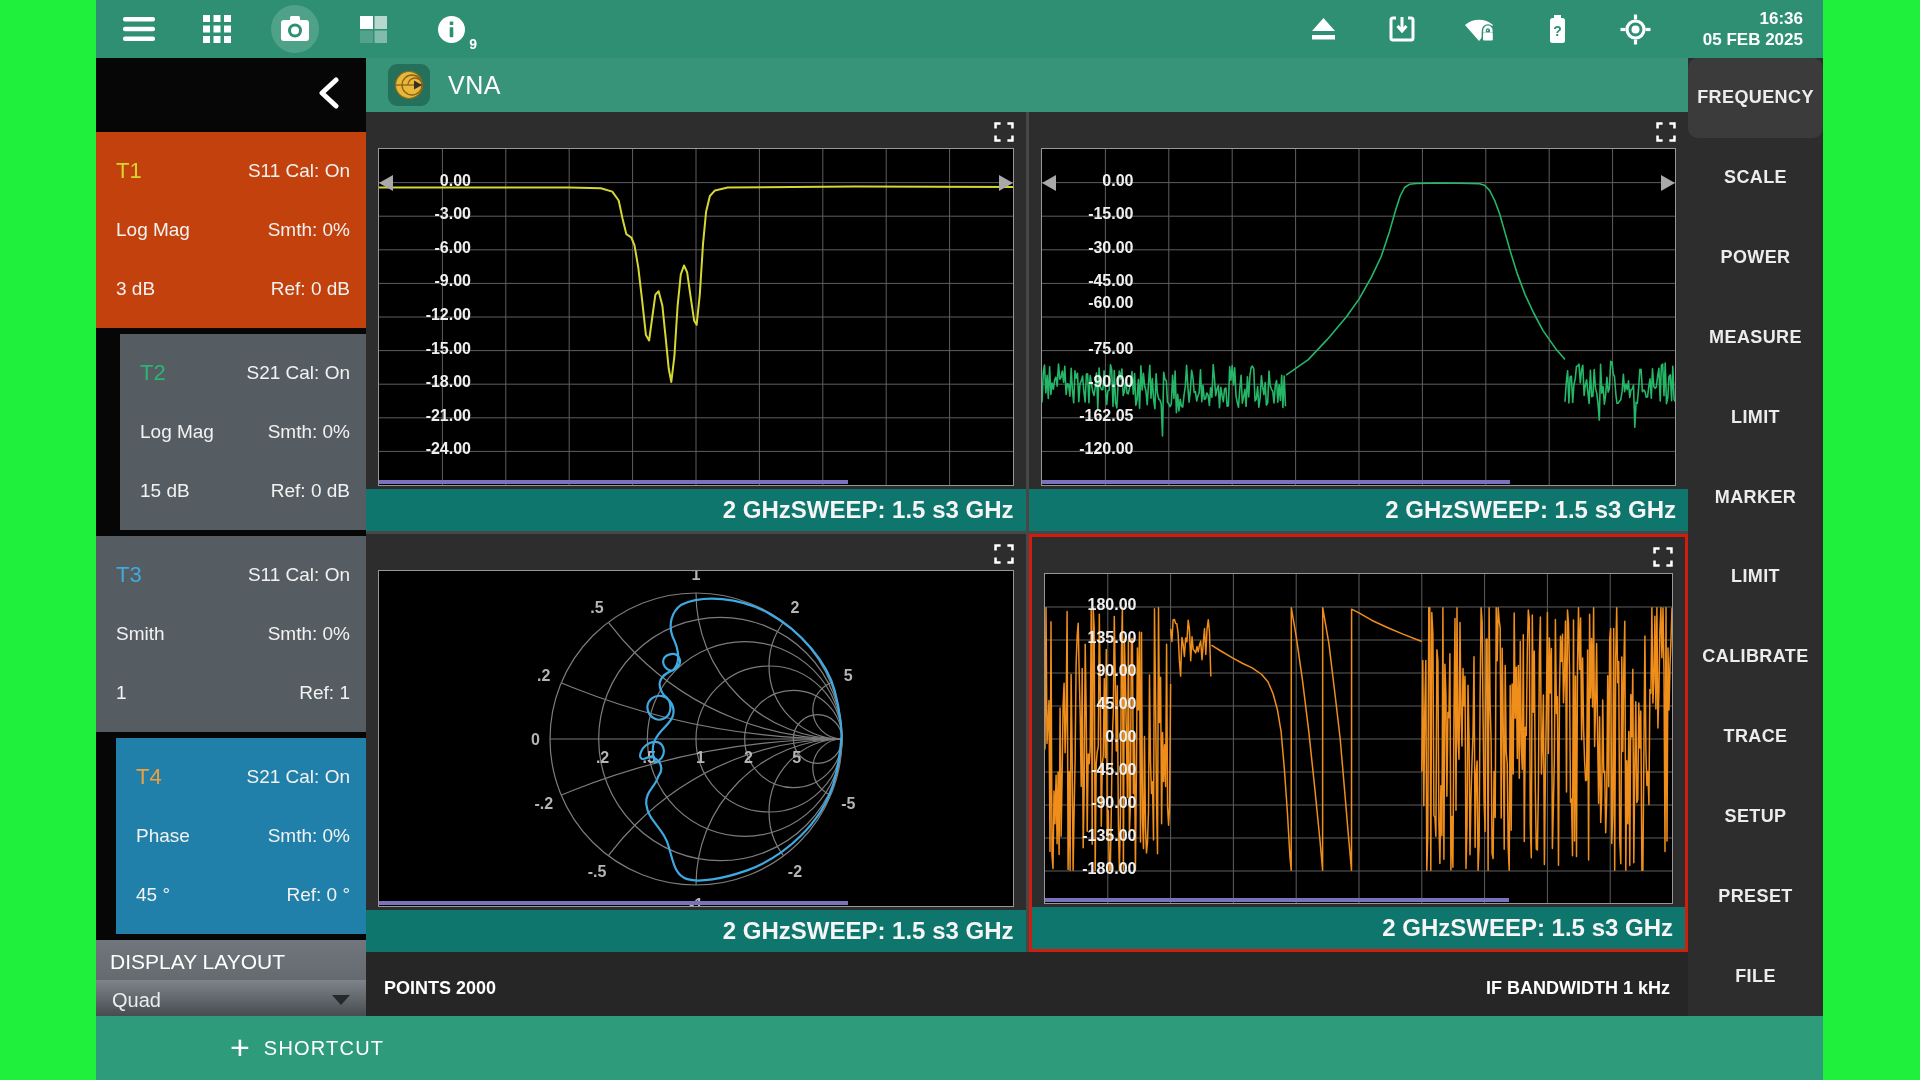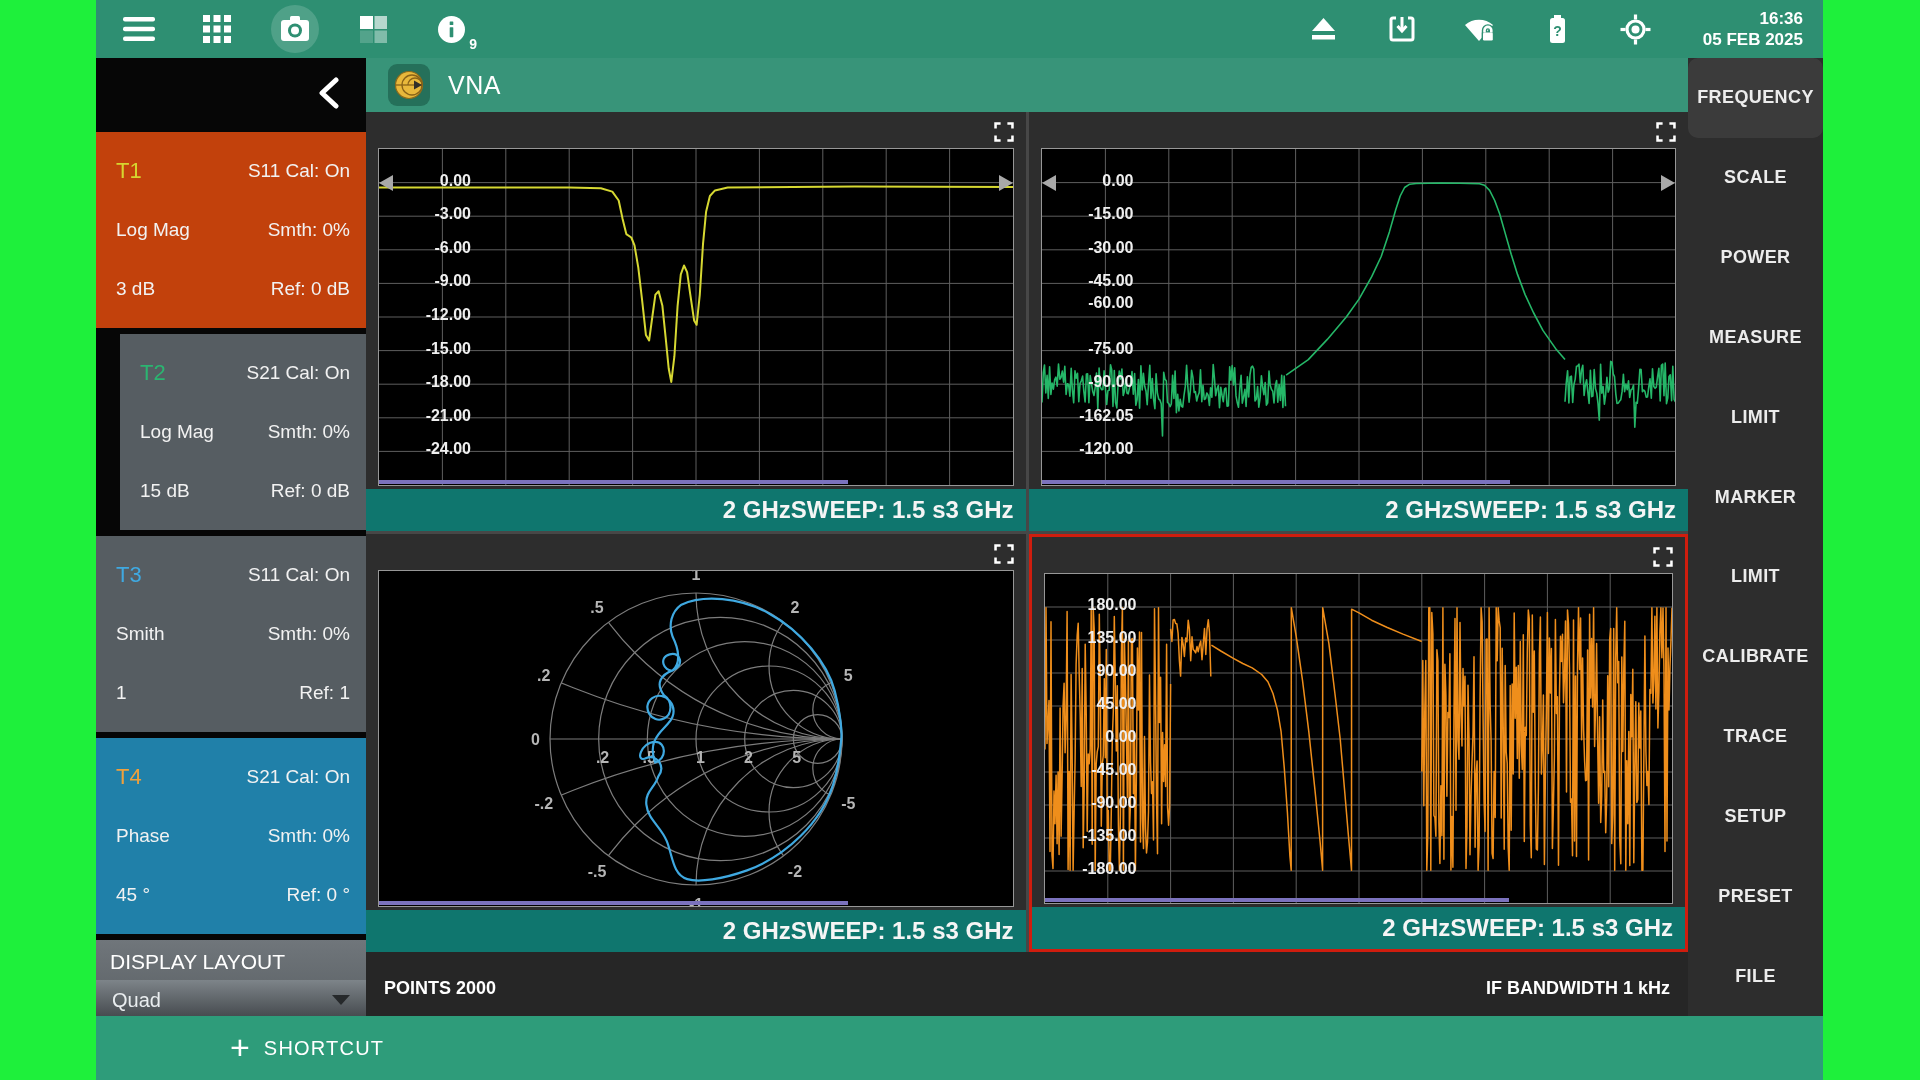--- a/index.html
+++ b/index.html
@@ -214,21 +214,21 @@
           </div>
           <div class="trow">
             <span>Smith</span>
             <span>Smth: 0%</span>
           </div>
           <div class="trow">
             <span>1</span>
             <span>Ref: 1</span>
           </div>
         </div>
-        <div class="tpanel" style="background: rgb(32, 128, 169);">
+        <div class="tpanel" style="background: rgb(32, 128, 169); margin-left: 20px;">
           <div class="trow">
             <span class="tid" style="color: rgb(239, 160, 60);">T4</span>
             <span>S21 Cal: On</span>
           </div>
           <div class="trow">
             <span>Phase</span>
             <span>Smth: 0%</span>
           </div>
           <div class="trow">
             <span>45 °</span>

